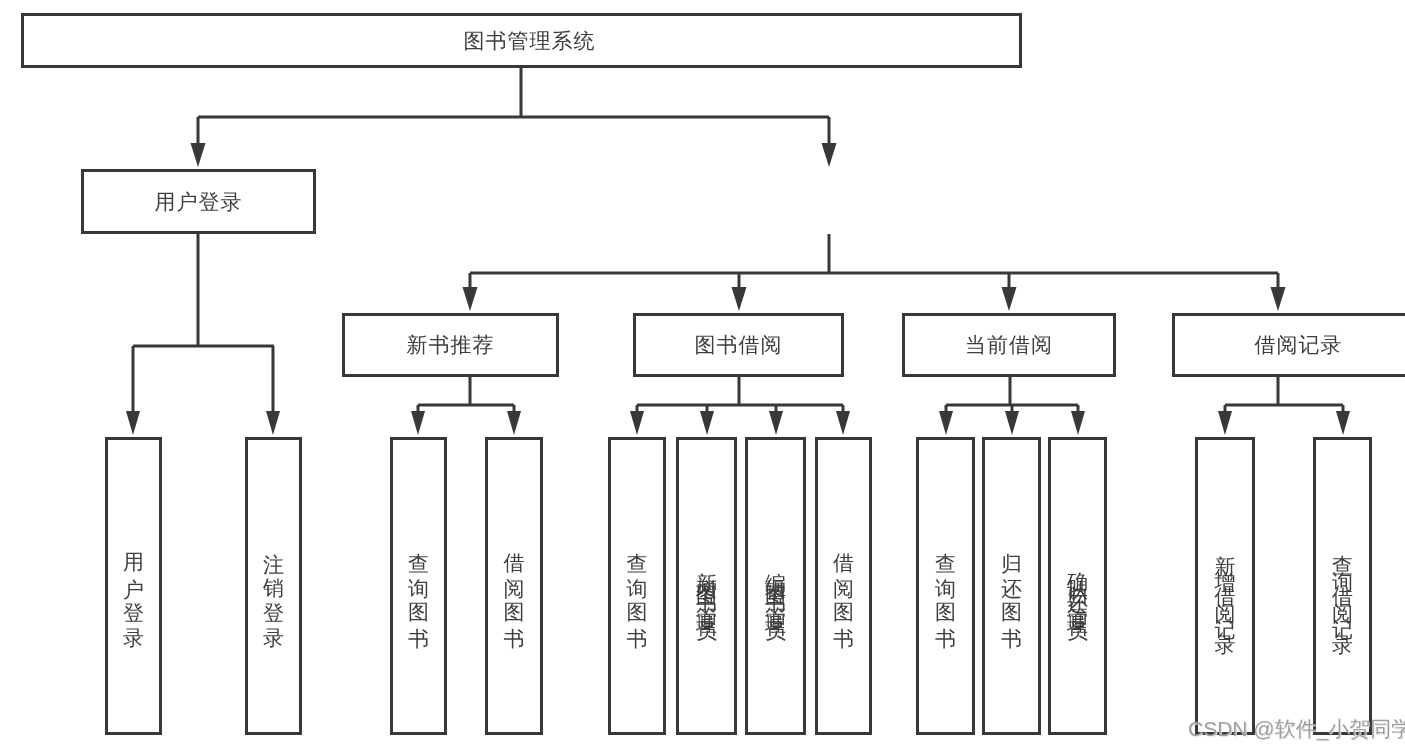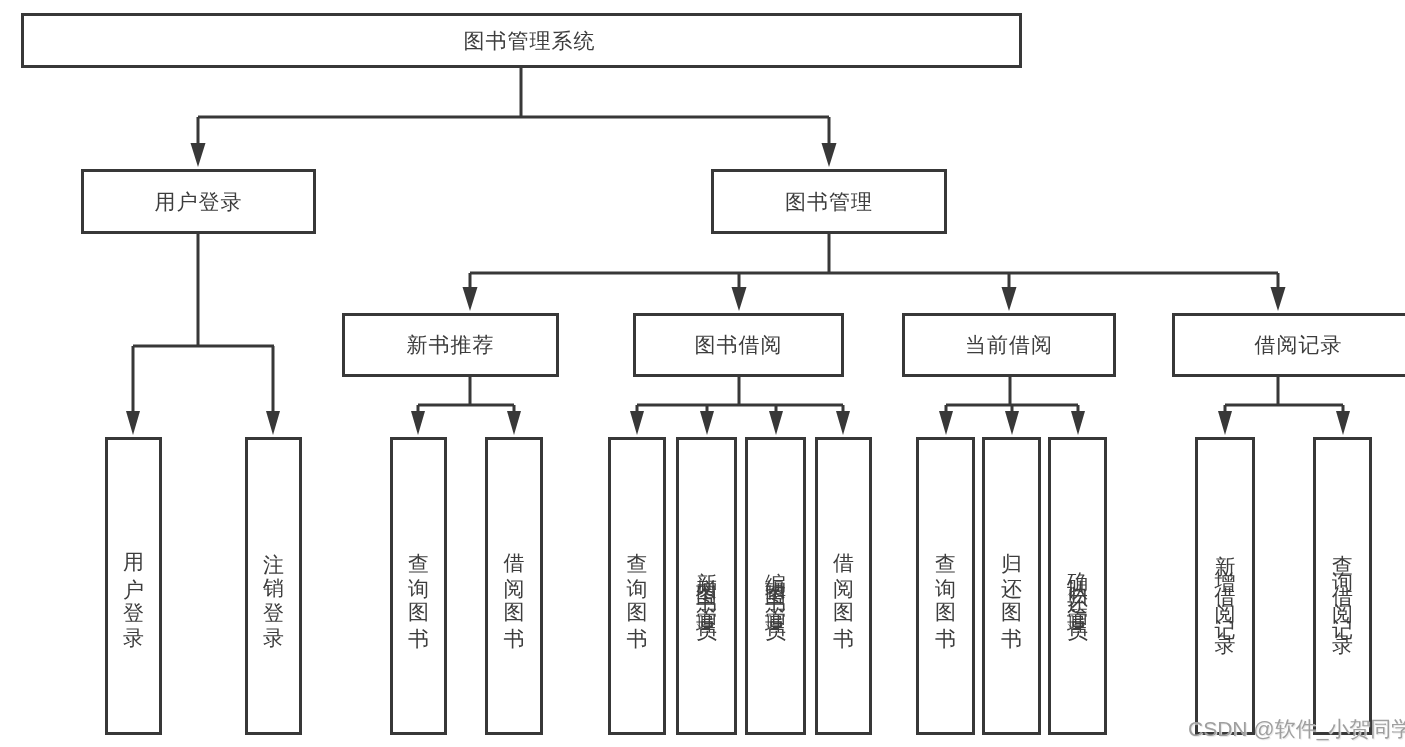--- a/index.html
+++ b/index.html
@@ -107,23 +107,20 @@
     </g>
   </svg>
 
   <div class="node lvl1">
     <span>图书管理系统</span>
   </div>
 
   <div class="node lvl2" style="left:81px;width:235px;">
     <span>用户登录</span>
   </div>
-  <div class="node lvl2" style="left:711px;width:236px;">
-    <span>图书管理</span>
-  </div>
 
   <div class="node lvl3" style="left:342px;width:217px;">
     <span>新书推荐</span>
   </div>
   <div class="node lvl3" style="left:902px;width:214px;">
     <span>当前借阅</span>
   </div>
   <div class="node lvl3" style="left:633px;width:211px;">
     <span>图书借阅</span>
   </div>

